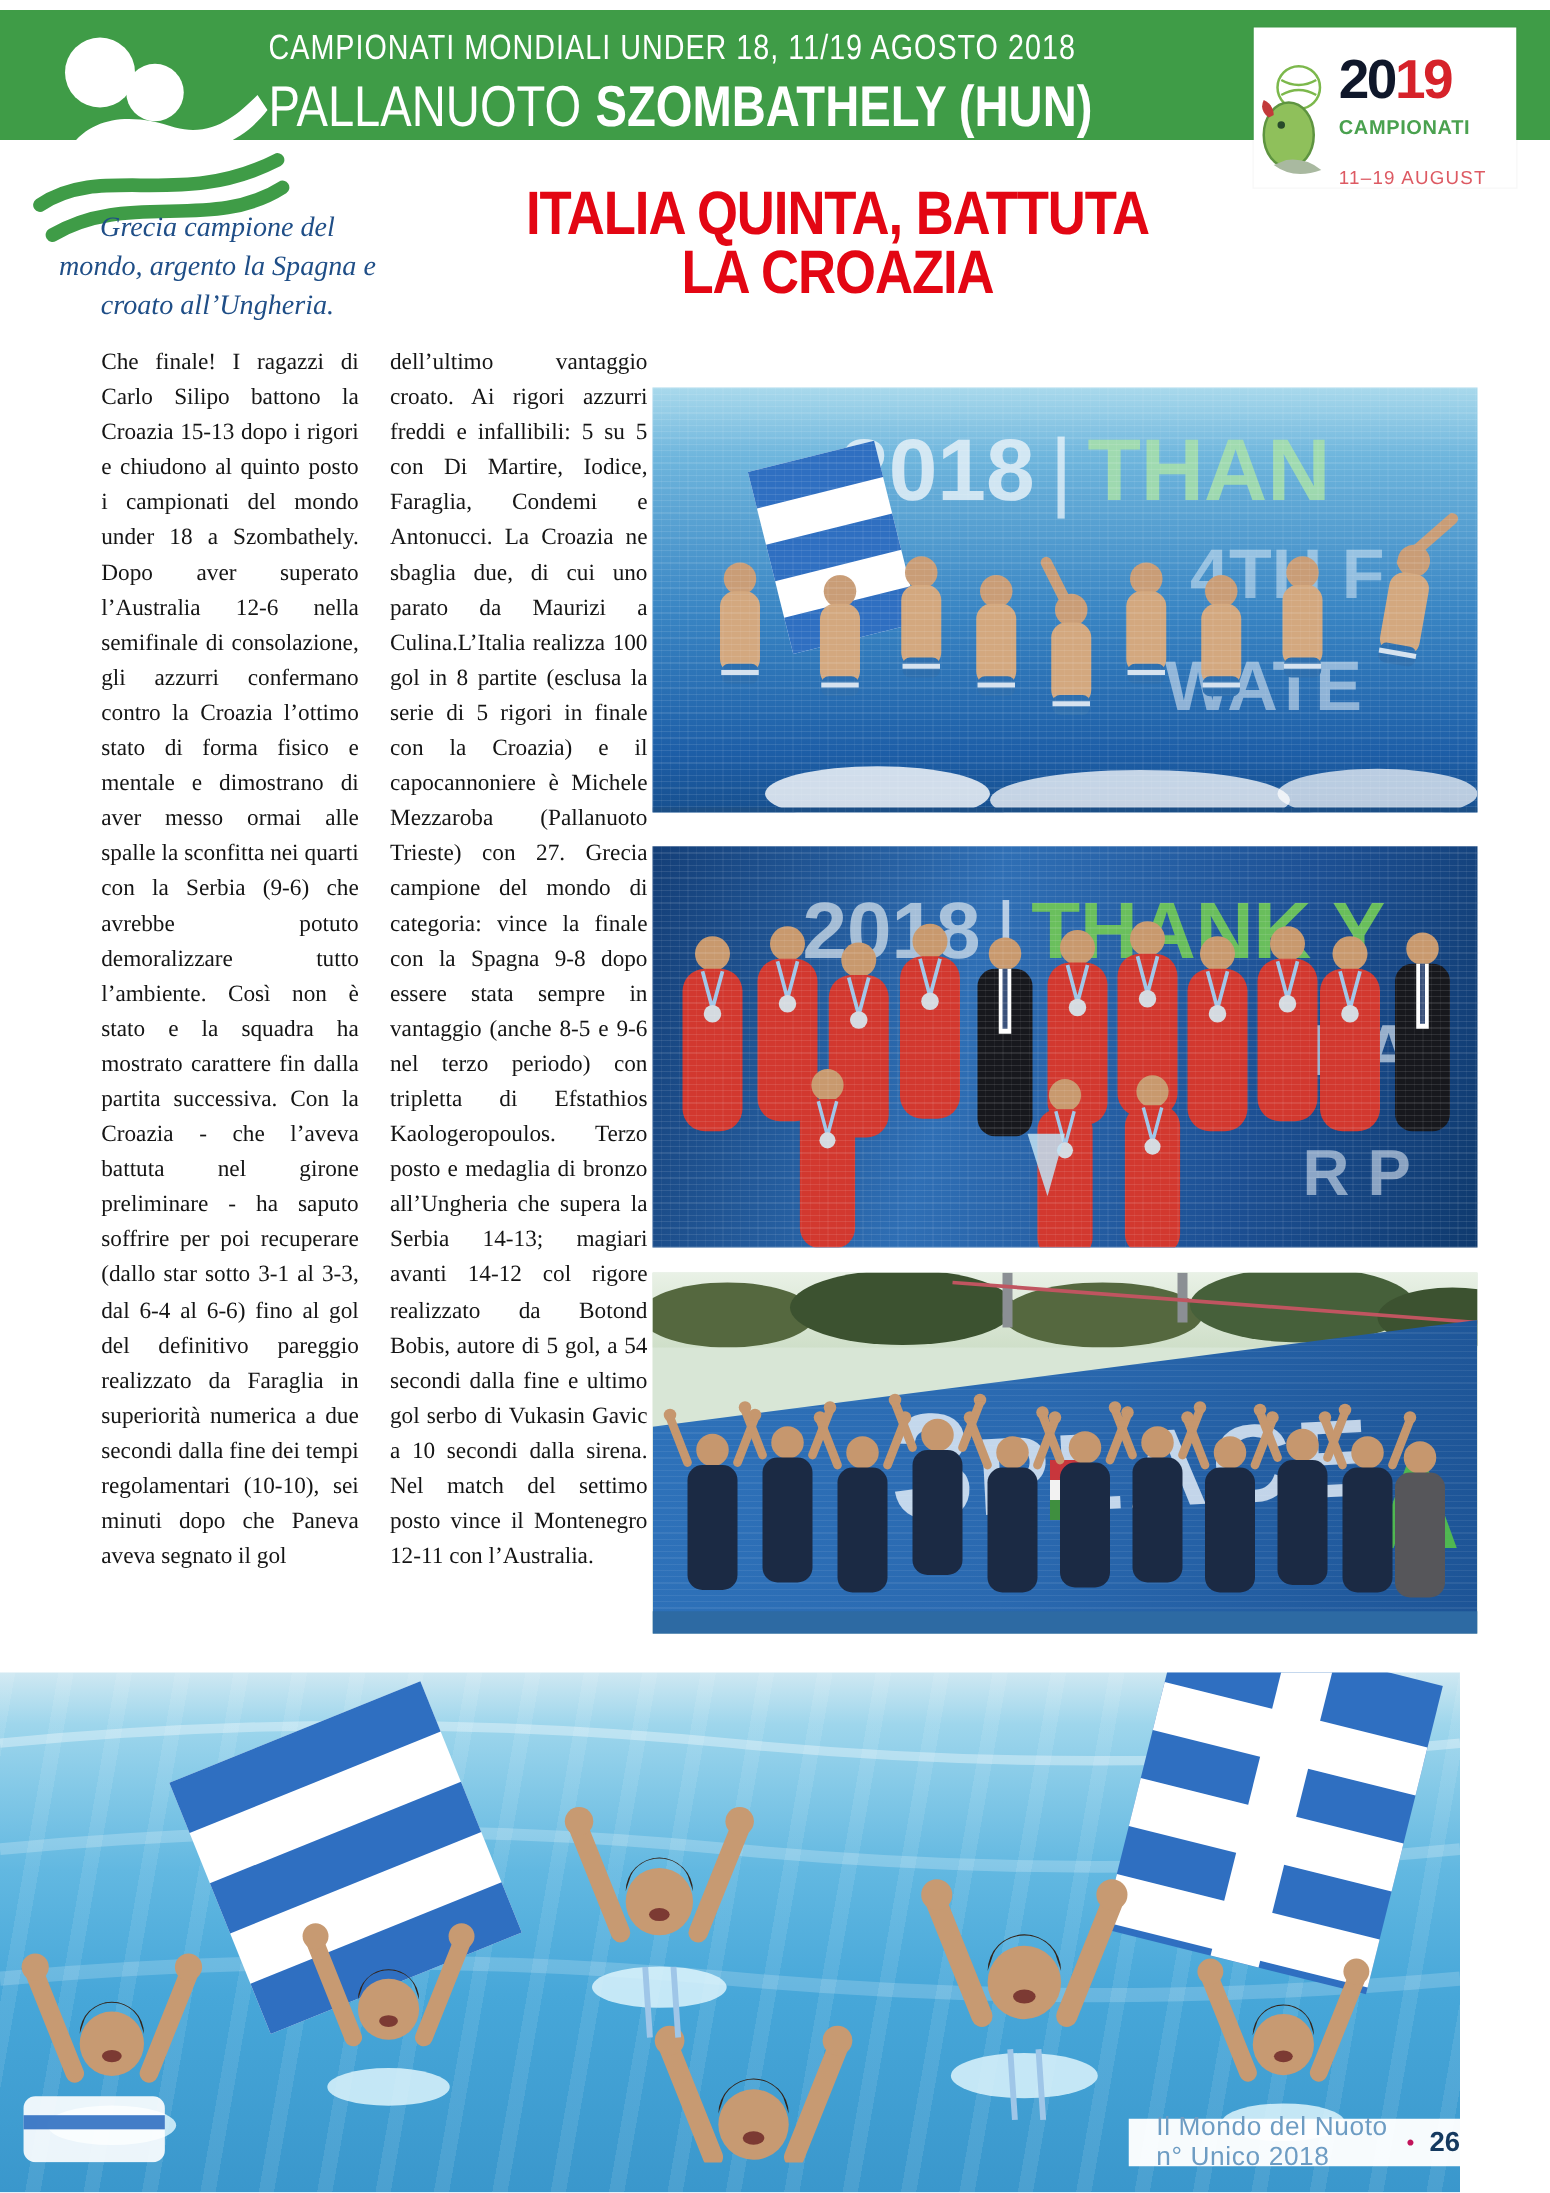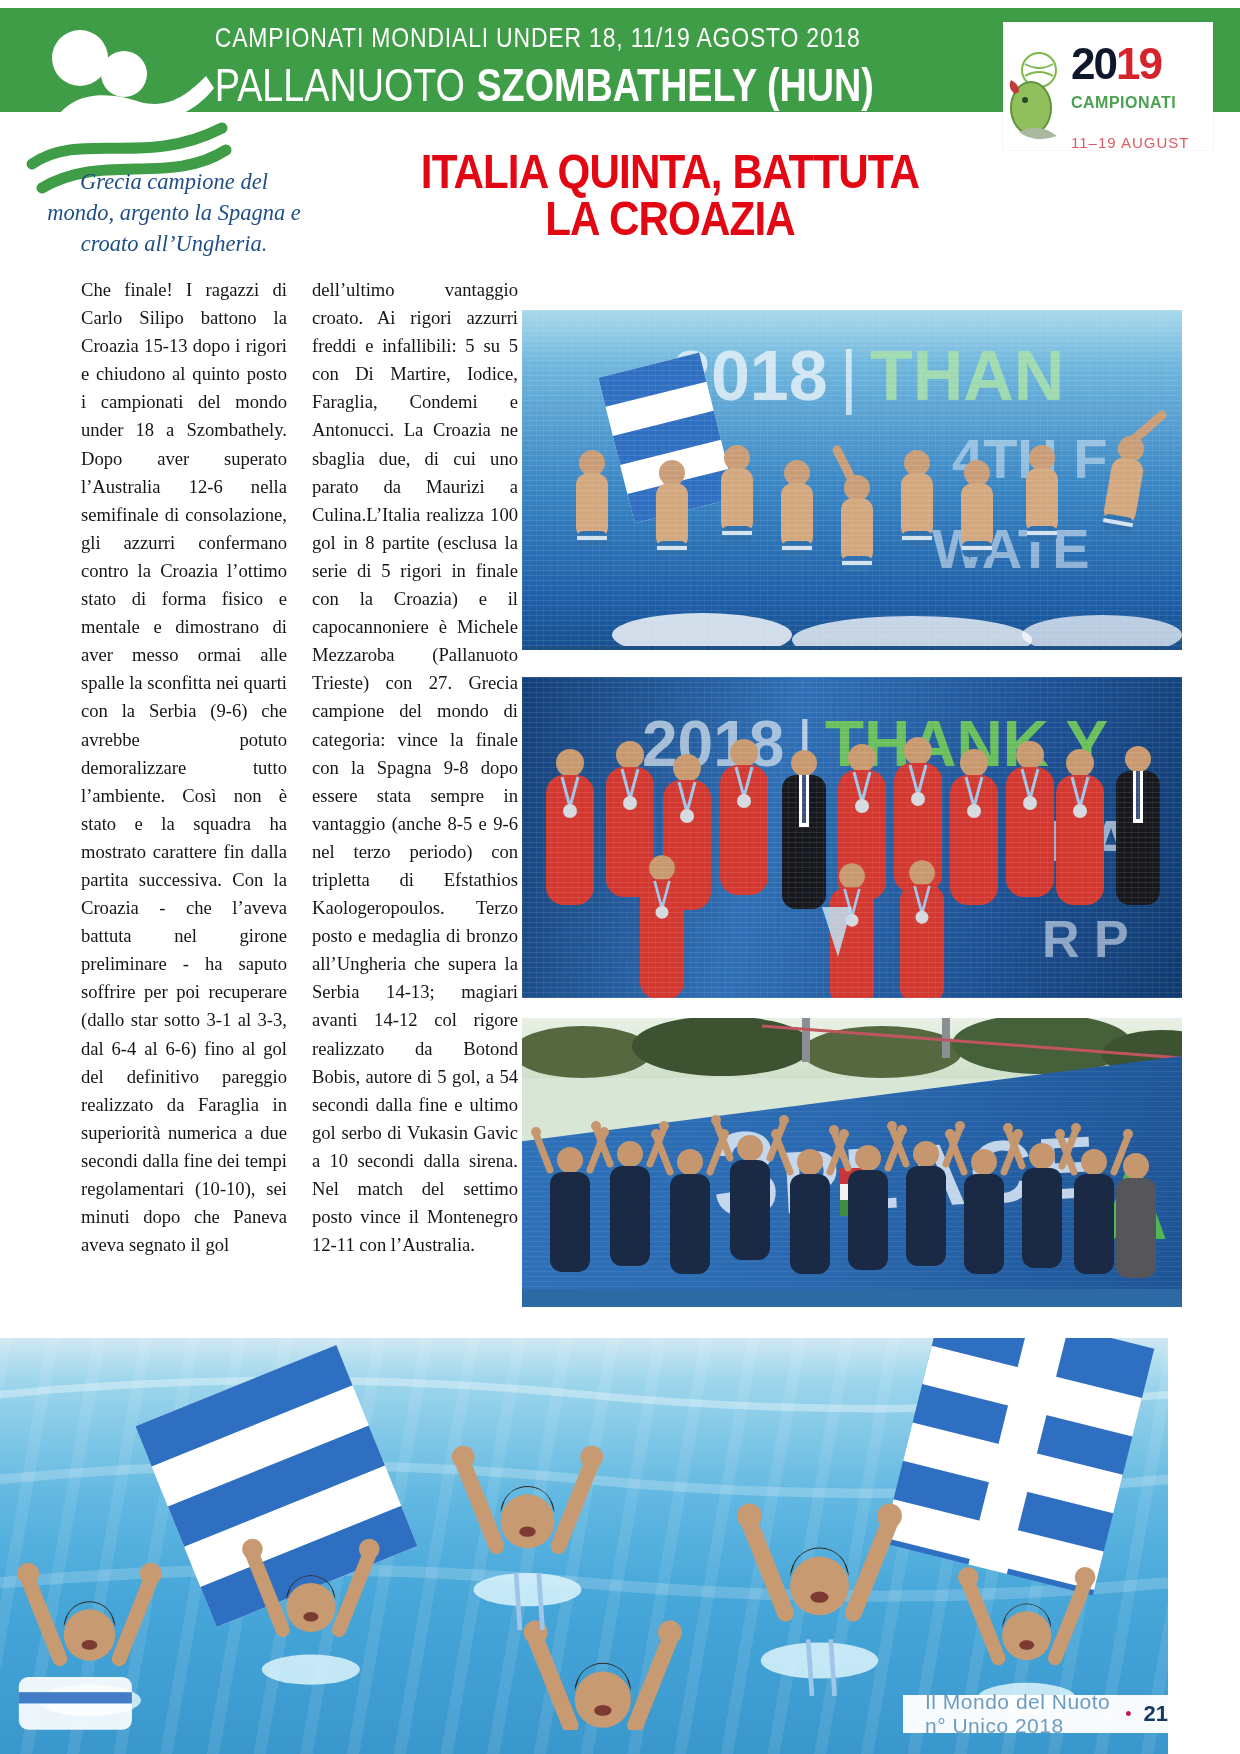--- a/index.html
+++ b/index.html
@@ -300,17 +300,17 @@
       <use href="#celebrant" transform="translate(870,280) scale(1.2)"></use>
       <use href="#celebrant" transform="translate(1090,330)"></use>
       <path d="M548,250 L552,310 M572,250 L576,310" stroke="#9fc6e8" stroke-width="5"></path>
       <path d="M858,320 L862,380 M882,320 L886,380" stroke="#9fc6e8" stroke-width="5"></path>
       <rect x="20" y="360" width="120" height="56" rx="10" fill="#ffffff" opacity=".9"></rect>
       <rect x="20" y="376" width="120" height="12" fill="#2f6fc1" opacity=".9"></rect>
     </svg>
     <div class="folio">
       <span class="mag">Il Mondo del Nuoto n° Unico 2018</span>
       <span class="dot">•</span>
-      <span class="num">21</span>
+      <span class="num">26</span>
     </div>
   </figure>
 
 </div>
 
 </body></html>

